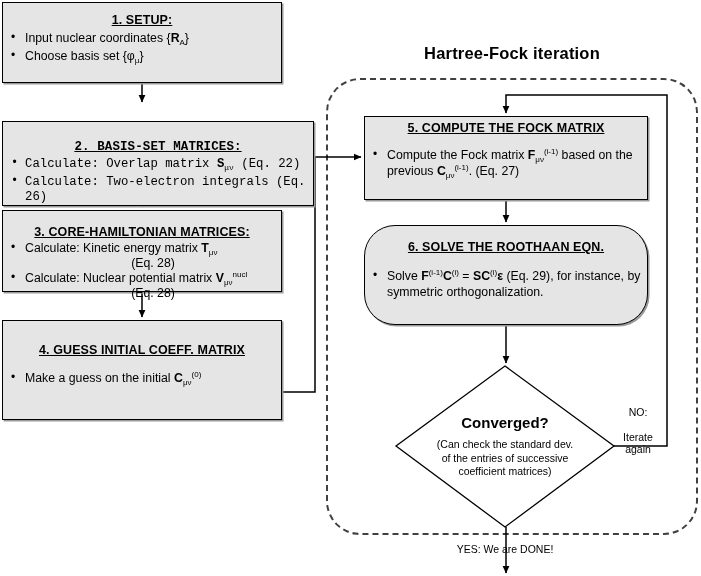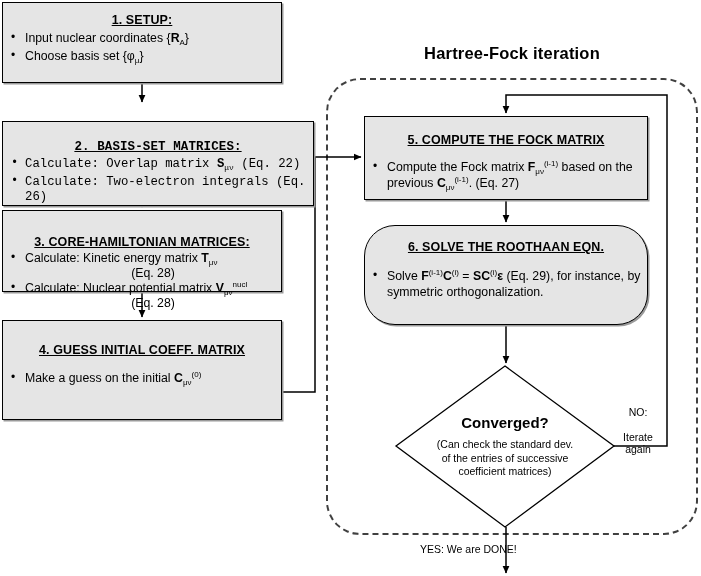--- a/index.html
+++ b/index.html
@@ -58,23 +58,23 @@
   
   #node-setup   { left: 2px;   top: 2px;   width: 280px; height: 81px;  }
   #node-basis   { left: 2px;   top: 121px; width: 312px; height: 85px; font-family: Liberation Mono, monospace;  }
   #node-core    { left: 2px;   top: 210px; width: 280px; height: 82px;  }
   #node-guess   { left: 2px;   top: 320px; width: 280px; height: 100px;  }
   #node-fock    { left: 364px; top: 116px; width: 284px; height: 84px;  }
   #node-roothaan{ left: 364px; top: 225px; width: 284px; height: 100px; border-radius: 31px; }
 
   #node-setup .node-title   { margin-top: 10px; margin-bottom: 4px; }
   #node-basis .node-title   { margin-top: 18px; margin-bottom: 3px; }
-  #node-core .node-title    { margin-top: 24px;  margin-bottom: 2px; }
+  #node-core .node-title    { margin-top: 14px;  margin-bottom: 2px; }
   #node-guess .node-title   { margin-top: 22px; margin-bottom: 14px; }
-  #node-fock .node-title    { margin-top: 16px; margin-bottom: 13px; }
+  #node-fock .node-title    { margin-top: 4px; margin-bottom: 13px; }
   #node-roothaan .node-title{ margin-top: 14px; margin-bottom: 15px; }
 
   #node-core .blist li { line-height: 15px; margin-top: 0px; }
 
   
   #hf-dashed {
     position: absolute;
     left: 326px; top: 78px;
     width: 372px; height: 457px;
     border: 2px dashed #404040;
@@ -107,21 +107,21 @@
 
   
   .edge-label {
     position: absolute;
     font-size: 10.5px;
     line-height: 12.5px;
     text-align: center;
     white-space: pre-line;
   }
   #label-no   { left: 610px; top: 393px; width: 56px; text-align: center; }
-  #label-yes  { left: 420px; top: 543px; width: 170px; text-align: left; font-size: 10.5px; }
+  #label-yes  { left: 420px; top: 543px; width: 170px; text-align: center; font-size: 10.5px; }
 </style>
 </head>
 <body>
 
 <div id="canvas">
 
   <div id="hf-dashed"></div>
   <div id="hf-title">Hartree-Fock iteration</div>
 
   <svg class="svg-layer" viewBox="0 0 701 576" xmlns="http://www.w3.org/2000/svg">

